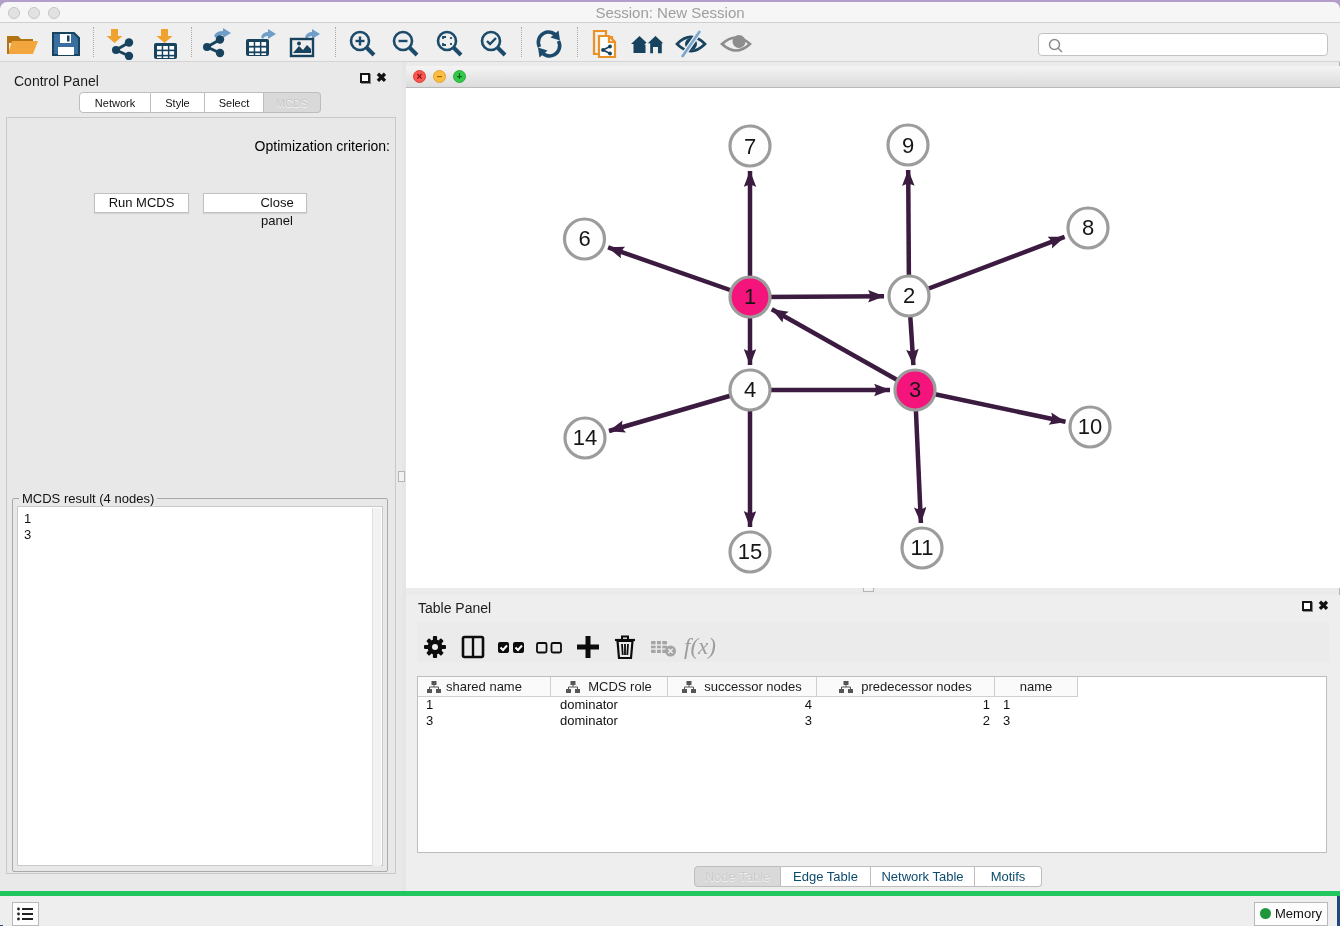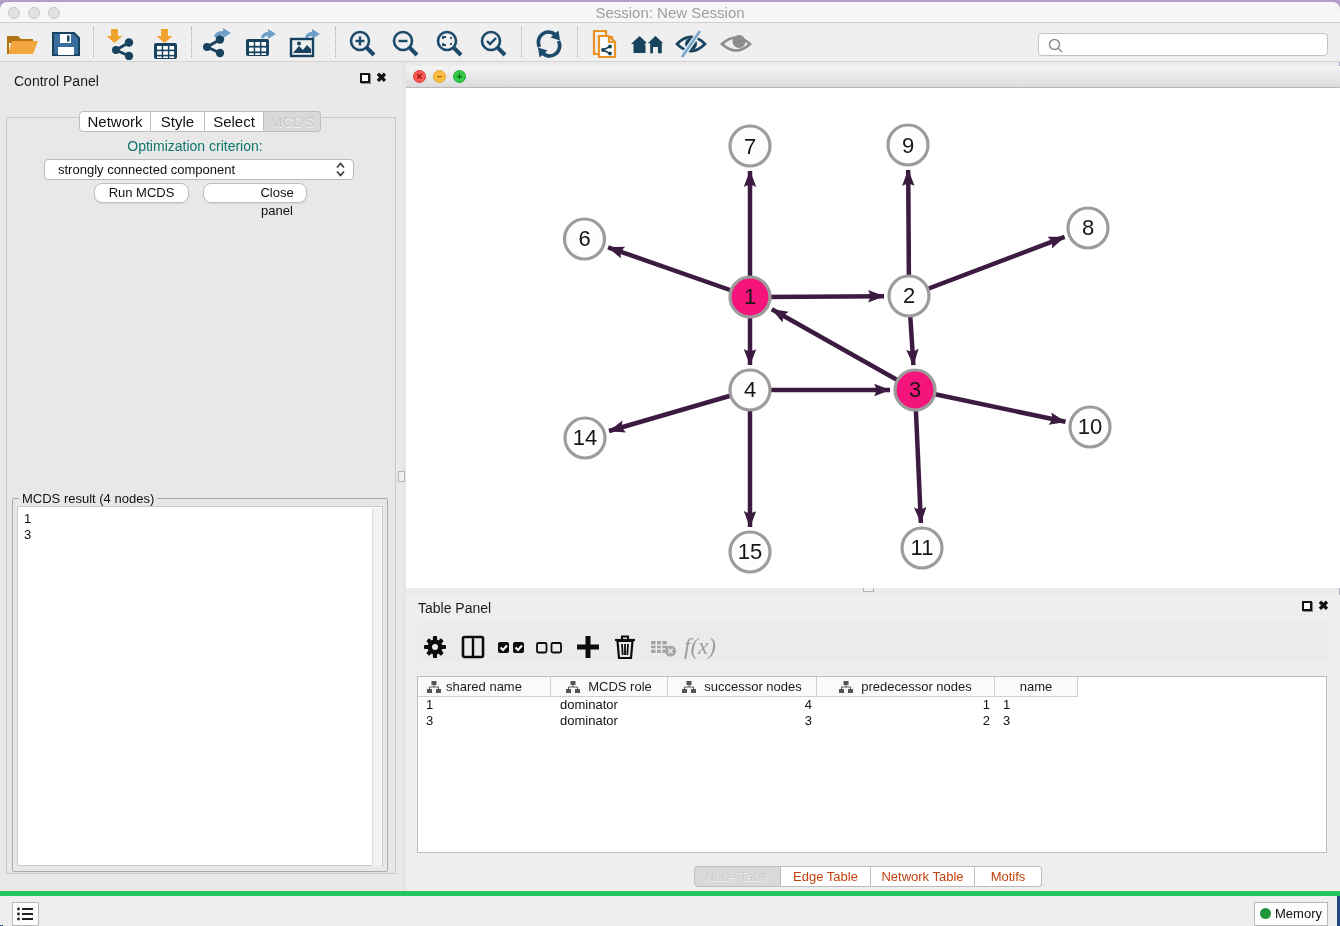--- a/index.html
+++ b/index.html
@@ -15,29 +15,29 @@
 
 #toolbar { left:0; top:23px; width:1340px; height:39px; background:#efefef; border-bottom:1px solid #d4d4d4; }
 .sep { position:absolute; top:4px; height:30px; width:0; border-left:1px dotted #a9a9a9; }
 .ticon { position:absolute; top:5px; }
 #searchbox { position:absolute; left:1038px; top:10px; width:290px; height:23px; background:#fff; border:1px solid #c3c3c3; border-radius:4px; }
 
 #leftpanel { left:0; top:62px; width:402px; height:829px; background:#e9e9e9; }
 #cp-head { position:absolute; left:14px; top:11px; font-size:14px; color:#1c1c1c; }
 .winbtn { position:absolute; top:9px; font-size:12px; color:#111; }
 .sqbtn { position:absolute; width:10px; height:10px; border:2px solid #161616; background:#fff; box-shadow:1px 1px 0 #8a8a8a; }
-.cptabs { position:absolute; top:49px; left:79px; height:21px; display:flex; font-size:15px; }
+.cptabs { position:absolute; top:30px; left:79px; height:21px; display:flex; font-size:11px; }
 .cptab { background:#fff; border:1px solid #bdbdbd; border-left:none; color:#111; display:flex; align-items:center; justify-content:center; }
 .cptab.first { border-left:1px solid #bdbdbd; border-radius:4px 0 0 4px; }
 .cptab.sel { background:#d9d9d9; color:#c9c9c9; text-shadow:0 1px 0 #f4f4f4; border-radius:0 4px 4px 0; }
 #cp-body { position:absolute; left:6px; top:55px; width:390px; height:757px; background:#e8e8e8; border:1px solid #c9c9c9; }
-#optlabel { position:absolute; left:0; top:76px; width:390px; text-align:center; font-size:14px; color:#0f766e; }
+#optlabel { position:absolute; left:0; top:76px; width:390px; text-align:right; font-size:14px; color:#000000; }
 #optselect { position:absolute; left:44px; top:97px; width:310px; height:21px; background:#fff; border:1px solid #b9b9b9; border-radius:4px; font-size:13px; color:#111; line-height:19px; padding-left:13px; }
 .updown2 { position:absolute; right:7px; top:2px; }
-.cpbtn { position:absolute; top:121px; height:20px; background:#fff; border:1px solid #c0c0c0; border-radius:8px; font-size:13px; color:#111; text-align:center; line-height:18px; box-shadow:0 1px 1px rgba(0,0,0,0.08); }
+.cpbtn { position:absolute; top:131px; height:20px; background:#fff; border:1px solid #c0c0c0; border-radius:0; font-size:13px; color:#111; text-align:center; line-height:18px; box-shadow:0 1px 1px rgba(0,0,0,0.08); }
 #fieldset { position:absolute; left:12px; top:436px; width:376px; height:374px; border:1px solid #a9a9a9; border-radius:2px; }
 #fslegend { position:absolute; left:6px; top:-8px; background:#e8e8e8; padding:0 3px; font-size:13px; color:#111; }
 #fsinner { position:absolute; left:4px; top:7px; width:366px; height:360px; background:#fff; border:1px solid #c9c9c9; }
 #fsinner .item { font-size:13px; color:#111; padding-left:6px; height:16px; line-height:16px; }
 #fsscroll { position:absolute; right:1px; top:1px; width:9px; height:358px; background:#f2f2f2; border-left:1px solid #e0e0e0; }
 
 #vsplit { left:402px; top:62px; width:4px; height:829px; background:#e6e6e6; }
 
 #netwin { left:406px; top:66px; width:934px; height:522px; }
 #nettitle { position:absolute; left:0; top:0; width:934px; height:22px; background:linear-gradient(#f4f4f4,#dcdcdc); border-bottom:1px solid #b9b9b9; }
@@ -47,21 +47,21 @@
 
 #tablepanel { left:406px; top:595px; width:934px; height:296px; background:#eeeeee; }
 #tp-head { position:absolute; left:12px; top:5px; font-size:14px; color:#1c1c1c; }
 #tp-toolbar { position:absolute; left:11px; top:27px; width:912px; height:40px; background:#ebebeb; }
 #tp-table { position:absolute; left:11px; top:81px; width:910px; height:177px; background:#fff; border:1px solid #bdbdbd; }
 .th { position:absolute; top:0; height:20px; background:#fafafa; border-right:1px solid #cfcfcf; border-bottom:1px solid #cfcfcf; font-size:13px; color:#1c1c1c; text-align:center; line-height:19px; }
 .td { position:absolute; font-size:13px; color:#111; height:16px; line-height:16px; }
 .treeic { vertical-align:-2px; margin-right:8px; }
 .treeic2 { position:absolute; left:9px; top:4px; }
 .bt-tabs { position:absolute; top:271px; left:288px; height:21px; display:flex; font-size:13px; }
-.bttab { background:#fff; border:1px solid #bdbdbd; border-left:none; color:#c2410c; display:flex; align-items:center; justify-content:center; }
+.bttab { background:#fff; border:1px solid #bdbdbd; border-left:none; color:#0c4a6e; display:flex; align-items:center; justify-content:center; }
 .bttab.sel { background:#d9d9d9; color:#cccccc; text-shadow:0 1px 0 #f2f2f2; border-radius:4px 0 0 4px; border-left:1px solid #bdbdbd; }
 .bttab.last { border-radius:0 4px 4px 0; }
 
 #statusbar { left:0; top:891px; width:1340px; height:35px; background:#eeeeee; border-top:5px solid #22c55e; }
 #listbtn { position:absolute; left:12px; top:6px; width:27px; height:24px; background:#fdfdfd; border:1px solid #b9b9b9; }
 #membtn { position:absolute; left:1254px; top:6px; width:74px; height:24px; background:#fdfdfd; border:1px solid #b9b9b9; font-size:13px; color:#111; text-align:center; line-height:22px; }
 .gdot { display:inline-block; width:11px; height:11px; border-radius:50%; background:#1e9639; vertical-align:-1px; margin-right:4px; }
 </style>
 </head>
 <body>
@@ -211,23 +211,20 @@
     <div class="sqbtn" style="left:360px; top:11px;"></div>
     <div class="winbtn" style="left:376px; top:8px; font-weight:bold; font-size:13px;">✖</div>
     <div id="cp-body"></div>
     <div class="cptabs">
       <div class="cptab first" style="width:72px;">Network</div>
       <div class="cptab" style="width:54px;">Style</div>
       <div class="cptab" style="width:59px;">Select</div>
       <div class="cptab sel" style="width:57px;">MCDS</div>
     </div>
     <div id="optlabel">Optimization criterion:</div>
-    <div id="optselect">strongly connected component<svg class="updown2" width="11" height="15" viewBox="0 0 11 15">
-          <path d="M2 5.5 L5.5 1.5 L9 5.5 M2 9.5 L5.5 13.5 L9 9.5" fill="none" stroke="#3a3a3a" stroke-width="1.7"></path>
-        </svg></div>
     <div class="cpbtn" style="left:94px; width:95px;">Run MCDS</div>
     <div class="cpbtn" style="left:203px; width:104px;padding-left:44px;">Close panel</div>
     <div id="fieldset">
       <div id="fslegend">MCDS result (4 nodes)</div>
       <div id="fsinner">
         <div class="item" style="margin-top:4px;">1</div>
         <div class="item">3</div>
         <div id="fsscroll"></div>
       </div>
     </div>

